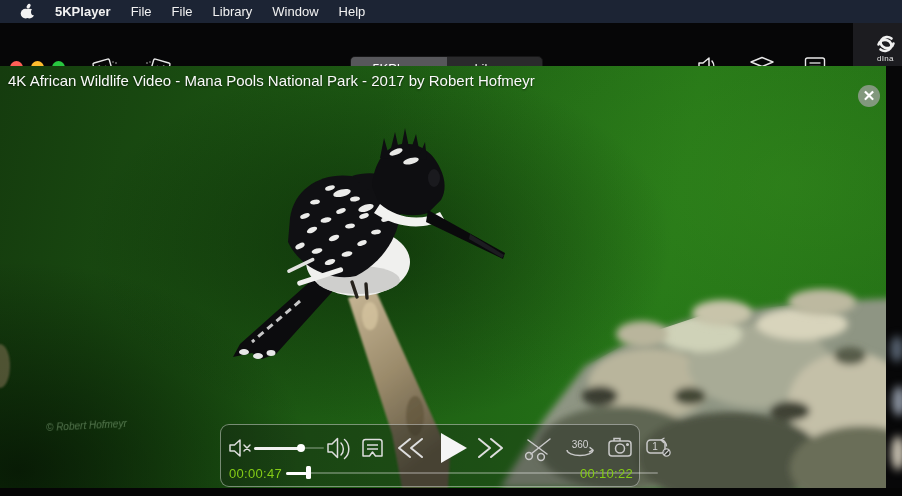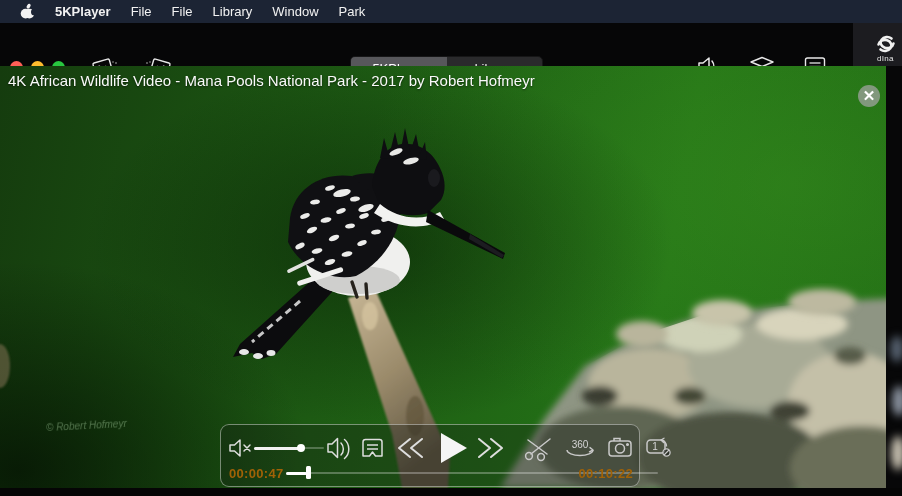--- a/index.html
+++ b/index.html
@@ -60,21 +60,21 @@
   .controls { position:absolute; left:220px; top:424px; width:420px; height:63px;
               border:1px solid rgba(255,255,255,0.42); border-radius:9px;
               background:rgba(22,28,22,0.32); z-index:5; }
   .icons-svg { position:absolute; left:0; top:0; }
   .vol-track { position:absolute; left:33px; top:22px; width:70px; height:2px;
                background:rgba(255,255,255,0.25); border-radius:1px; }
   .vol-fill { position:absolute; left:33px; top:21.5px; width:47px; height:3px;
               background:#f2f2f2; border-radius:2px; }
   .vol-knob { position:absolute; left:76px; top:19px; width:8px; height:8px;
               border-radius:50%; background:#fff; }
-  .time { position:absolute; color:#a16207; font-size:13px; font-weight:bold;
+  .time { position:absolute; color:#84cc16; font-size:13px; font-weight:normal;
           letter-spacing:0.3px; }
   .time.elapsed { left:8px; top:41px; }
   .time.duration { right:6px; top:41px; }
   .prog-track { position:absolute; left:65px; top:47px; width:372px; height:2px;
                 background:rgba(255,255,255,0.28); border-radius:1px; }
   .prog-fill { position:absolute; left:65px; top:46.5px; width:21px; height:3px;
                background:#fff; border-radius:2px; }
   .prog-handle { position:absolute; left:85px; top:41px; width:5px; height:13px;
                  background:#fff; border-radius:1.5px; }
 
@@ -102,21 +102,21 @@
           <rect x="3" y="9" width="9" height="4"></rect>
         </g>
         <ellipse cx="8.6" cy="3.2" rx="1.7" ry="2.6" fill="#f2f2f2" transform="rotate(35 8.6 3.2)"></ellipse>
       </svg>
     </span>
     <span class="appname">5KPlayer</span>
     <span class="mitem">File</span>
     <span class="mitem">File</span>
     <span class="mitem">Library</span>
     <span class="mitem">Window</span>
-    <span class="mitem">Park</span>
+    <span class="mitem">Help</span>
   </div>
 
   <div class="titlebar">
     <div class="lights">
       <div class="light red"></div>
       <div class="light yellow"></div>
       <div class="light green"></div>
     </div>
 
     <svg class="tb-icon" style="left:91px" width="28" height="24" viewBox="0 0 28 24">

